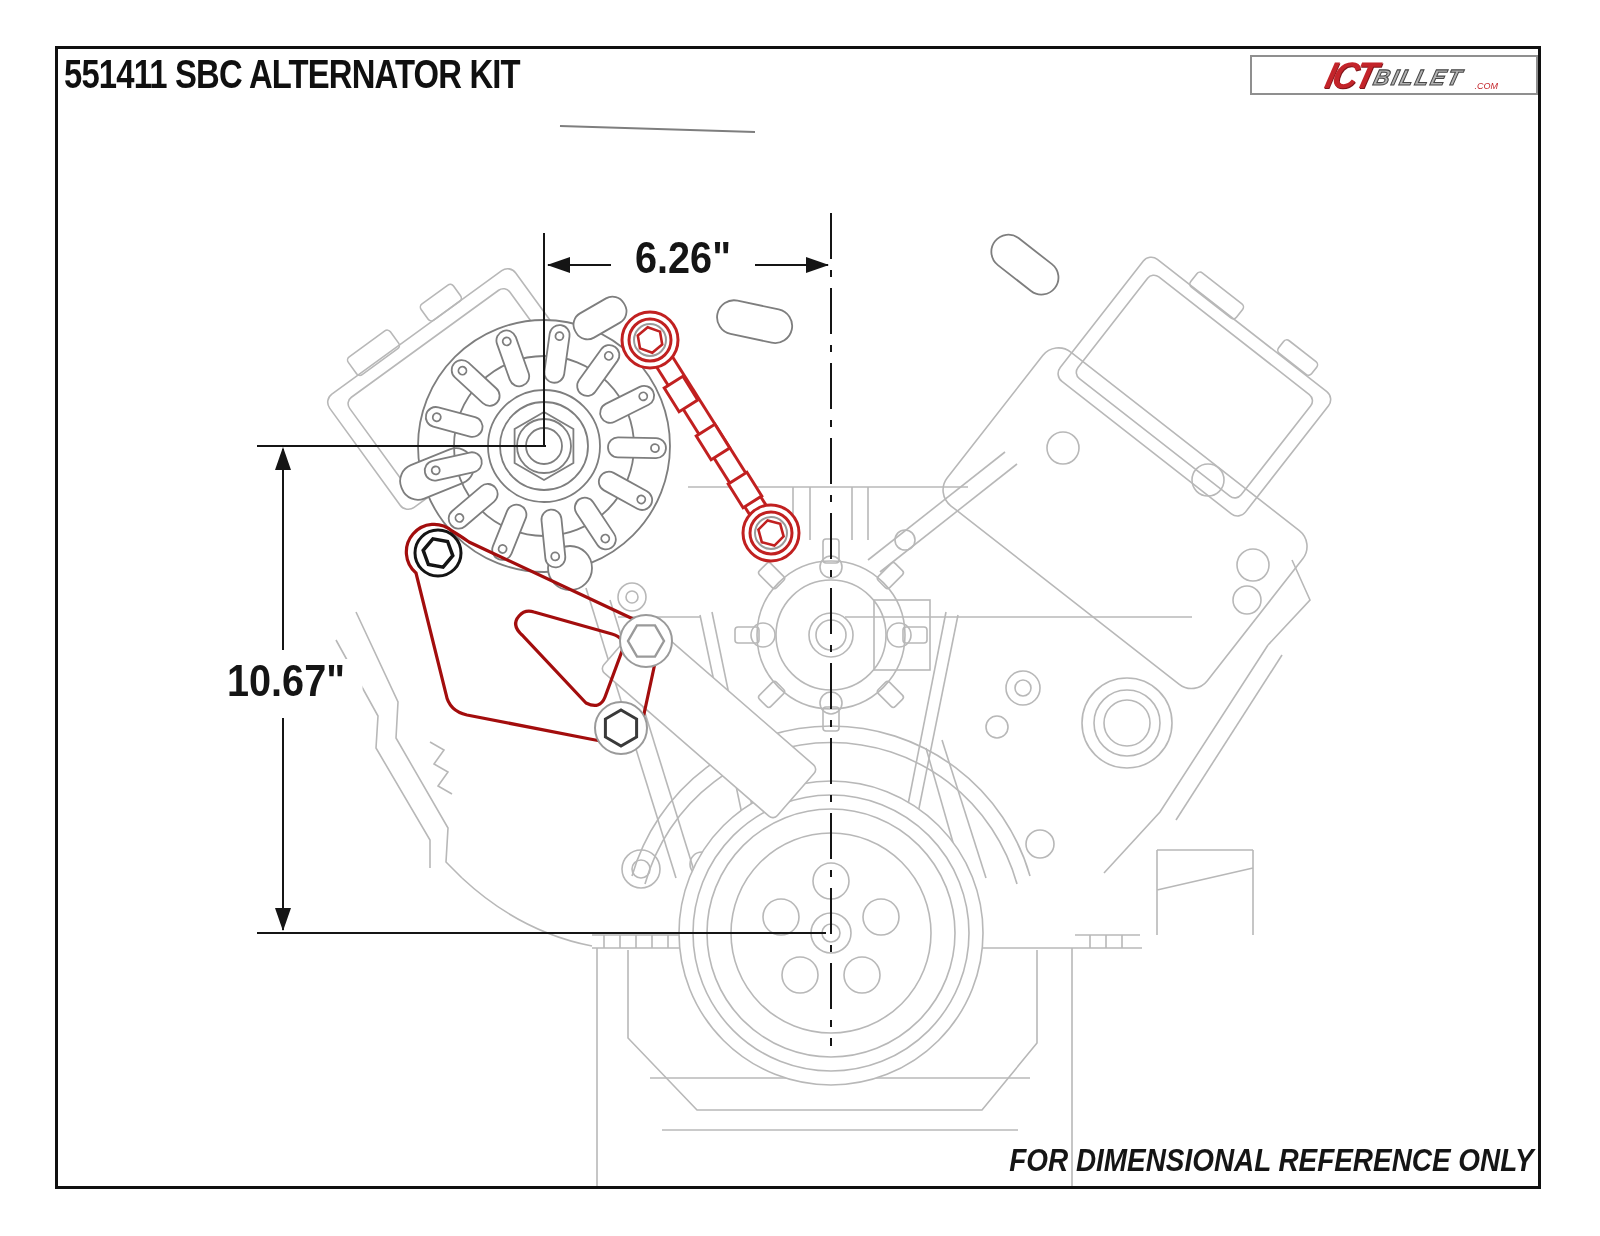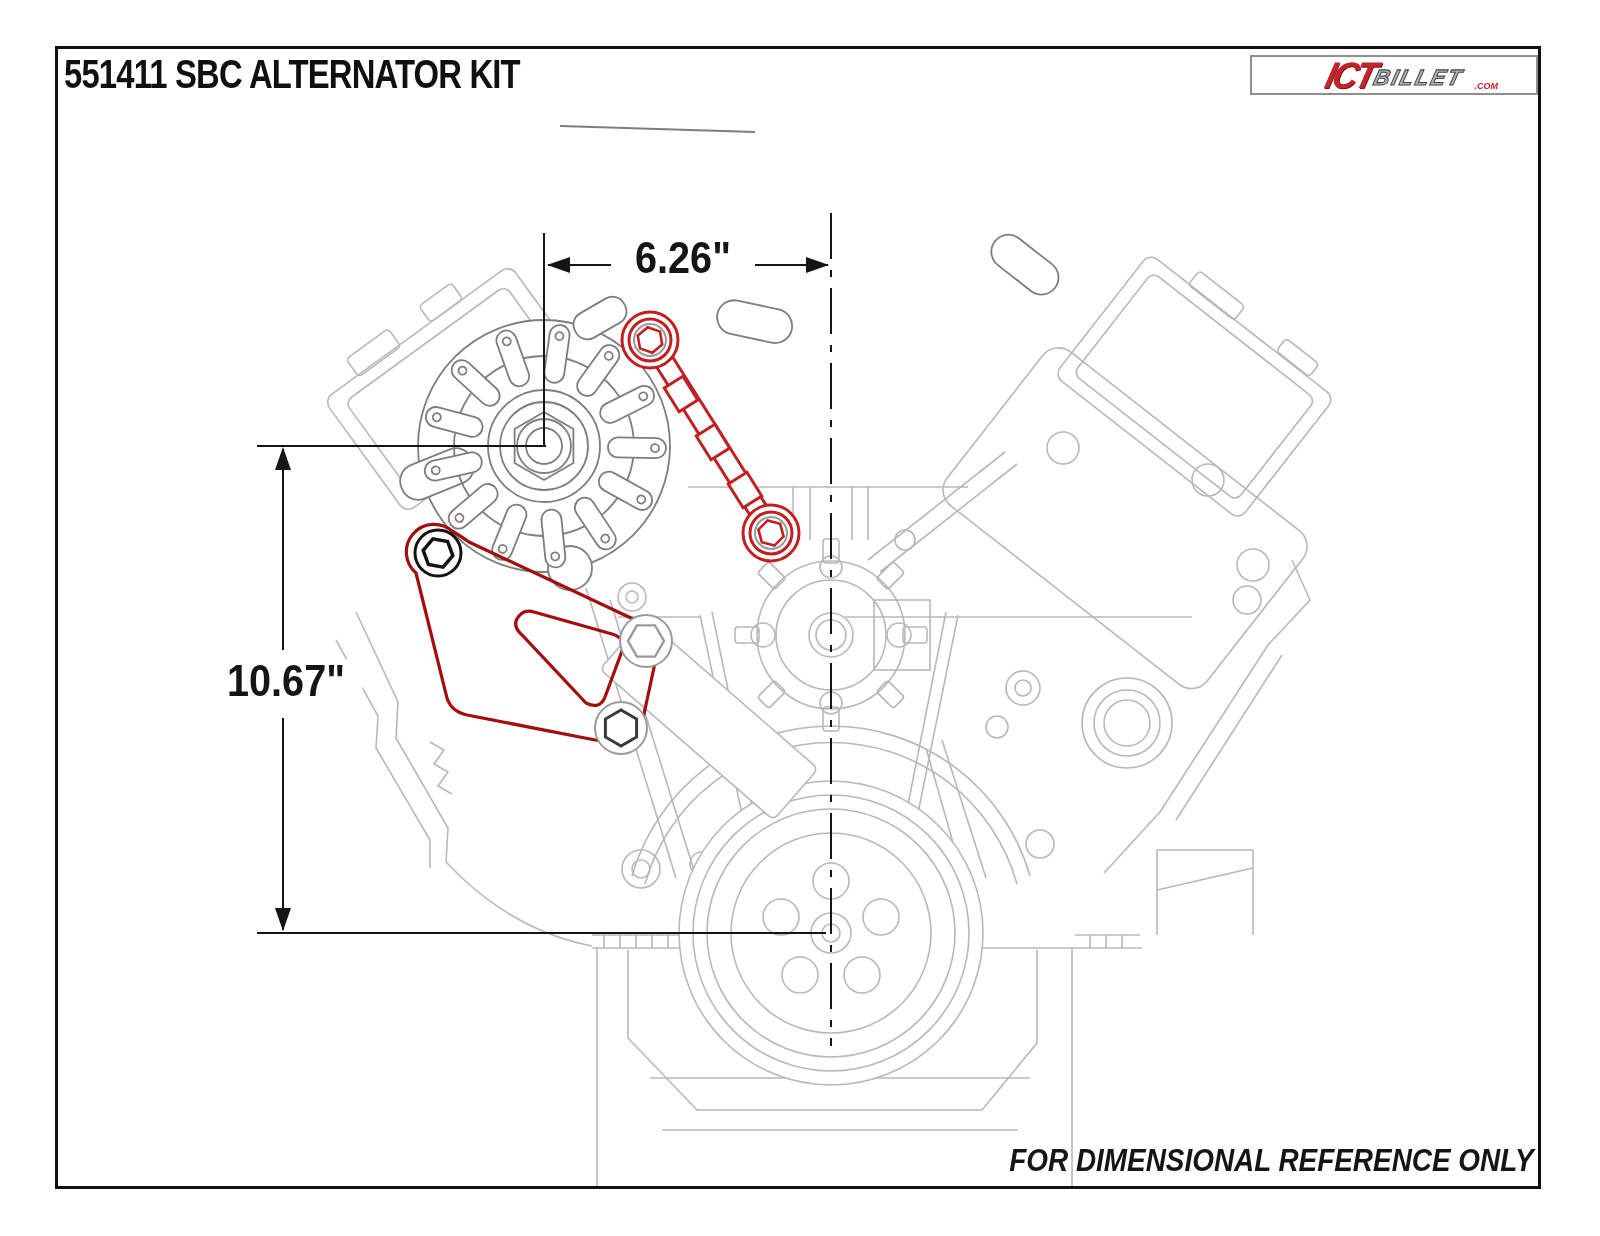--- a/index.html
+++ b/index.html
@@ -2,21 +2,21 @@
 <html><head>
 <meta charset="utf-8">
 <style>
   html,body{margin:0;padding:0;background:#ffffff;}
   body{width:1600px;height:1236px;position:relative;font-family:"Liberation Sans",sans-serif;overflow:hidden;}
   .sheet-border{position:absolute;left:55px;top:46px;width:1486px;height:1143px;border:3px solid #101010;box-sizing:border-box;background:transparent;}
   .page-title{position:absolute;left:64px;top:52px;font-size:40px;font-weight:bold;color:#101010;letter-spacing:-1px;transform:scaleX(.82);transform-origin:left top;white-space:nowrap;}
   .logo-box{position:absolute;left:1250px;top:55px;width:288px;height:40px;border:2px solid #8f8f8f;box-sizing:border-box;background:#fff;display:flex;align-items:center;justify-content:center;}
   .logo-ict{font-size:37px;font-weight:900;font-style:italic;color:#c3242a;transform:skewX(-14deg) scaleX(.95);letter-spacing:-3px;text-shadow:1px 1px 0 #7d1318;line-height:1;}
   .logo-billet{font-size:22px;font-weight:800;font-style:italic;color:#b3b3b3;-webkit-text-stroke:1.1px #474747;letter-spacing:2px;margin-left:-2px;margin-top:6px;transform:skewX(-14deg);line-height:1;}
-  .logo-com{position:absolute;right:38px;bottom:2px;font-size:9px;font-weight:bold;font-style:italic;color:#c3242a;line-height:1;}
+  .logo-com{position:absolute;right:38px;bottom:2px;font-size:9px;font-weight:normal;font-style:italic;color:#c3242a;line-height:1;}
   .dim-text{position:absolute;font-size:44px;font-weight:bold;color:#151515;text-align:center;line-height:1;background:#fff;transform:scaleX(.9);transform-origin:center;white-space:nowrap;}
   .footer-note{position:absolute;right:66px;top:1143px;font-size:31px;font-weight:bold;font-style:italic;color:#151515;transform:scaleX(.9);transform-origin:right top;white-space:nowrap;}
   svg{position:absolute;left:0;top:0;}
   .eng{stroke:#b8b8b8;fill:none;stroke-width:1.6;}
   .engf{stroke:#b8b8b8;fill:#ffffff;stroke-width:1.6;}
   .alt{stroke:#7e7e7e;fill:none;stroke-width:1.8;}
   .altf{stroke:#7e7e7e;fill:#ffffff;stroke-width:1.8;}
   .red{stroke:#c12020;fill:none;stroke-width:3;}
   .redf{stroke:#c12020;fill:#ffffff;stroke-width:3;}
   .dkred{stroke:#a30d0d;fill:none;stroke-width:3.2;}

